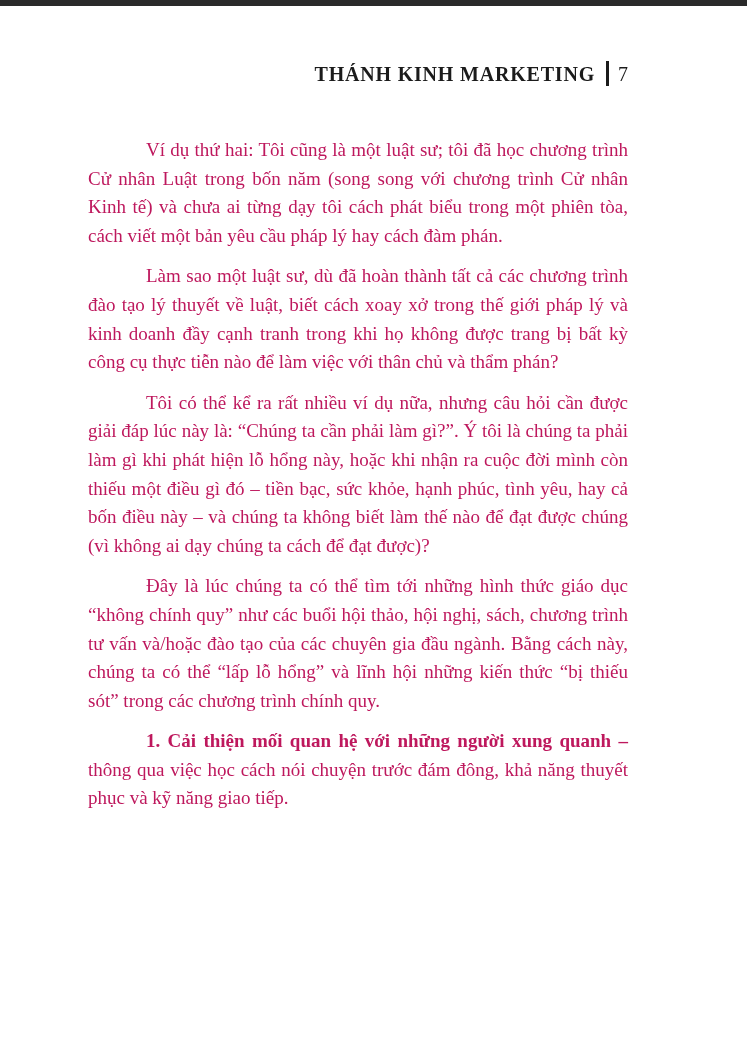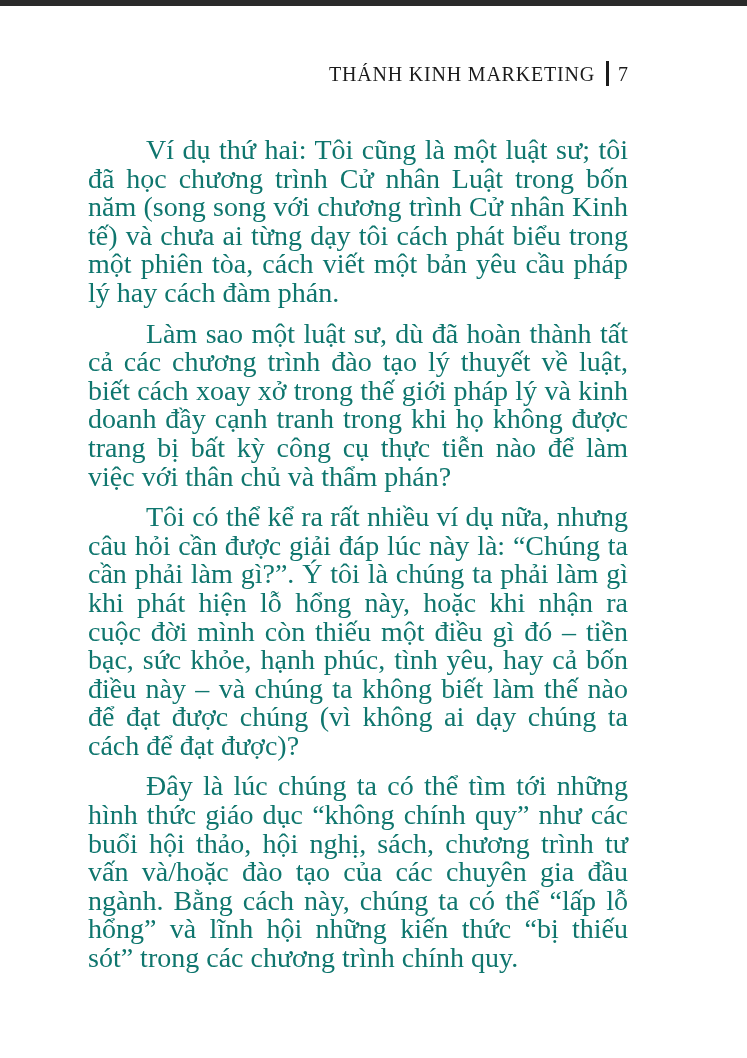--- a/index.html
+++ b/index.html
@@ -24,20 +24,21 @@
     right: 119px;
     text-align: right;
     font-size: 20px;
     letter-spacing: 0.8px;
     color: #1b1b1b;
     white-space: nowrap;
   }
   .running-head .title {
     display: inline-block;
     vertical-align: middle;
+    font-weight: bold;
   }
   .head-sep {
     display: inline-block;
     vertical-align: middle;
     width: 3px;
     height: 25px;
     background: #1b1b1b;
     margin: 0 9px 0 11px;
     position: relative;
     top: -1px;
@@ -47,36 +48,37 @@
     vertical-align: middle;
     letter-spacing: 0;
   }
   .content {
     position: absolute;
     top: 136px;
     left: 88px;
     width: 540px;
   }
   .para {
-    font-size: 28px;
+    font-size: 19px;
     line-height: 28.6px;
     text-align: justify;
     text-indent: 58px;
     margin-bottom: 12px;
-    color: #0f766e;
+    color: #be185d;
   }
   .para b { font-weight: bold; }
 </style>
 </head>
 <body>
 
 <div class="top-bar"></div>
 
 <div class="running-head">
   <span class="title">THÁNH KINH MARKETING</span><span class="head-sep"></span><span class="page-num">7</span>
 </div>
 
 <div class="content">
   <p class="para">Ví dụ thứ hai: Tôi cũng là một luật sư; tôi đã học chương trình Cử nhân Luật trong bốn năm (song song với chương trình Cử nhân Kinh tế) và chưa ai từng dạy tôi cách phát biểu trong một phiên tòa, cách viết một bản yêu cầu pháp lý hay cách đàm phán.</p>
   <p class="para">Làm sao một luật sư, dù đã hoàn thành tất cả các chương trình đào tạo lý thuyết về luật, biết cách xoay xở trong thế giới pháp lý và kinh doanh đầy cạnh tranh trong khi họ không được trang bị bất kỳ công cụ thực tiễn nào để làm việc với thân chủ và thẩm phán?</p>
   <p class="para">Tôi có thể kể ra rất nhiều ví dụ nữa, nhưng câu hỏi cần được giải đáp lúc này là: “Chúng ta cần phải làm gì?”. Ý tôi là chúng ta phải làm gì khi phát hiện lỗ hổng này, hoặc khi nhận ra cuộc đời mình còn thiếu một điều gì đó – tiền bạc, sức khỏe, hạnh phúc, tình yêu, hay cả bốn điều này – và chúng ta không biết làm thế nào để đạt được chúng (vì không ai dạy chúng ta cách để đạt được)?</p>
   <p class="para">Đây là lúc chúng ta có thể tìm tới những hình thức giáo dục “không chính quy” như các buổi hội thảo, hội nghị, sách, chương trình tư vấn và/hoặc đào tạo của các chuyên gia đầu ngành. Bằng cách này, chúng ta có thể “lấp lỗ hổng” và lĩnh hội những kiến thức “bị thiếu sót” trong các chương trình chính quy.</p>
+  <p class="para"><b>1. Cải thiện mối quan hệ với những người xung quanh –</b><span> thông qua việc học cách nói chuyện trước đám đông, khả năng thuyết phục và kỹ năng giao tiếp.</span></p>
 </div>
 
 </body></html>

